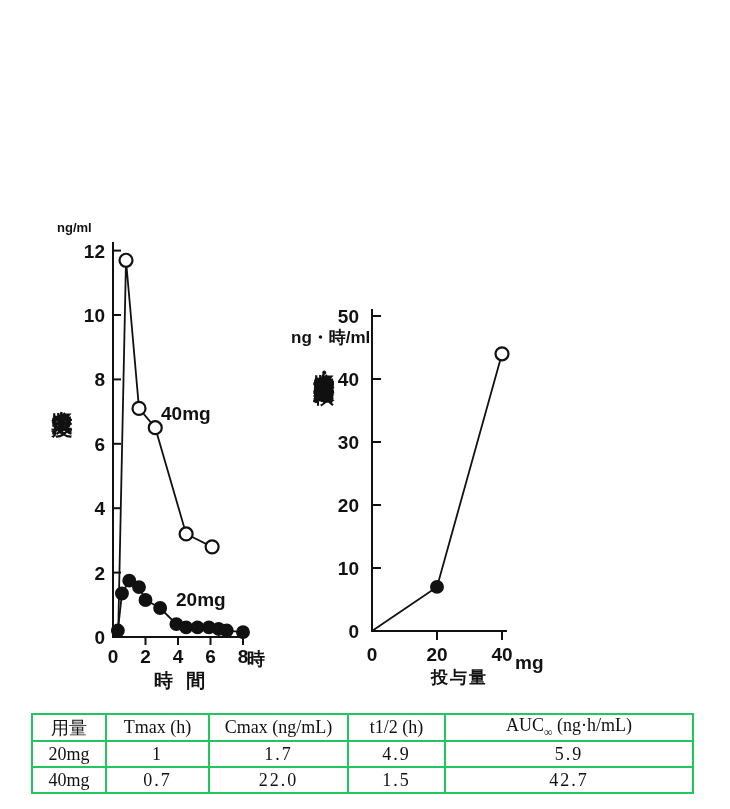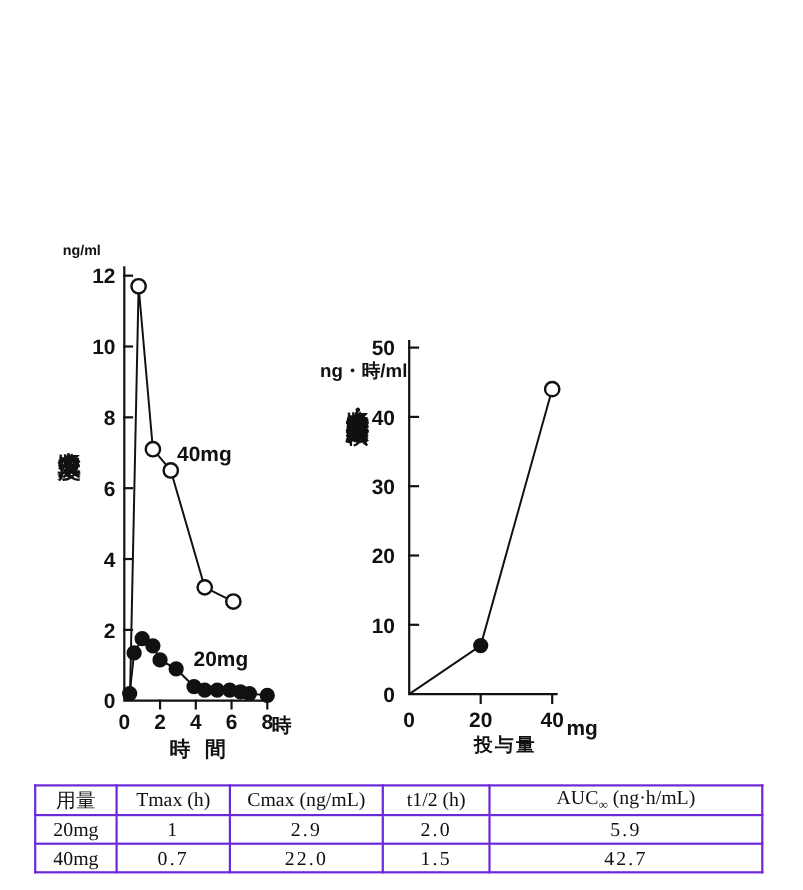--- a/index.html
+++ b/index.html
@@ -17,21 +17,21 @@
       font-family:"Liberation Sans","DejaVu Sans",sans-serif;font-weight:bold;}
   .vert{writing-mode:vertical-rl;text-orientation:upright;letter-spacing:1px;}
   .tick{font-family:"Liberation Sans","DejaVu Sans",sans-serif;
         font-size:19px;font-weight:bold;fill:#111;}
   .axis{stroke:#111;stroke-width:2;fill:none;stroke-linecap:square;}
   .sline{stroke:#111;stroke-width:1.8;fill:none;}
   .mo{fill:#fff;stroke:#111;stroke-width:2.2;}
   .mf{fill:#111;stroke:#111;stroke-width:1.5;}
   table.pk{position:absolute;left:31px;top:713px;border-collapse:collapse;
            table-layout:fixed;background:#fff;}
-  .pk th,.pk td{border:2px solid #6d28d9;text-align:center;vertical-align:middle;
+  .pk th,.pk td{border:2px solid #22c55e;text-align:center;vertical-align:middle;
                 font-size:18px;font-weight:normal;padding:0;overflow:hidden;
                 font-family:"Liberation Serif","DejaVu Serif",serif;}
   .pk tr{height:26px;}
   .pk tr.hd{height:27px;}
   .pk td.num{letter-spacing:2px;}
   .pk sub{font-size:12px;}
 </style>
 </head>
 <body>
 
@@ -133,22 +133,22 @@
         <tr class="hd">
       <th>用量</th>
       <th>Tmax (h)</th>
       <th>Cmax (ng/mL)</th>
       <th>t1/2 (h)</th>
       <th><span>AUC</span><sub>∞</sub><span> (ng·h/mL)</span></th>
     </tr>
     <tr>
       <td>20mg</td>
       <td class="num">1</td>
-      <td class="num">2.9</td>
-      <td class="num">2.0</td>
+      <td class="num">1.7</td>
+      <td class="num">4.9</td>
       <td class="num">5.9</td>
     </tr>
     <tr>
       <td>40mg</td>
       <td class="num">0.7</td>
       <td class="num">22.0</td>
       <td class="num">1.5</td>
       <td class="num">42.7</td>
     </tr>
   </tbody>

